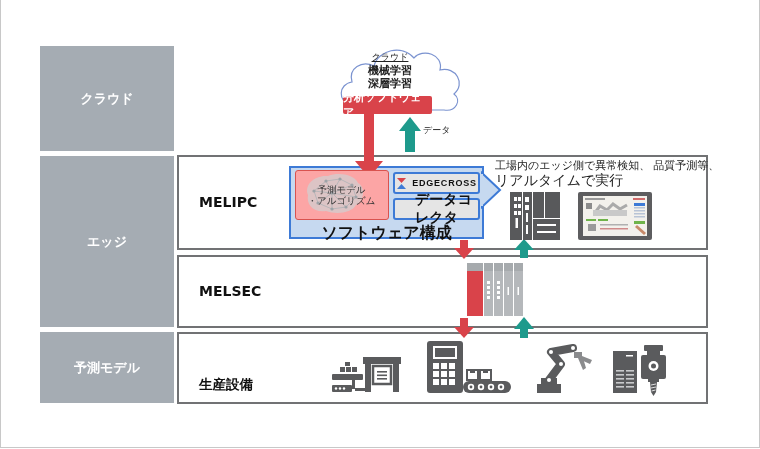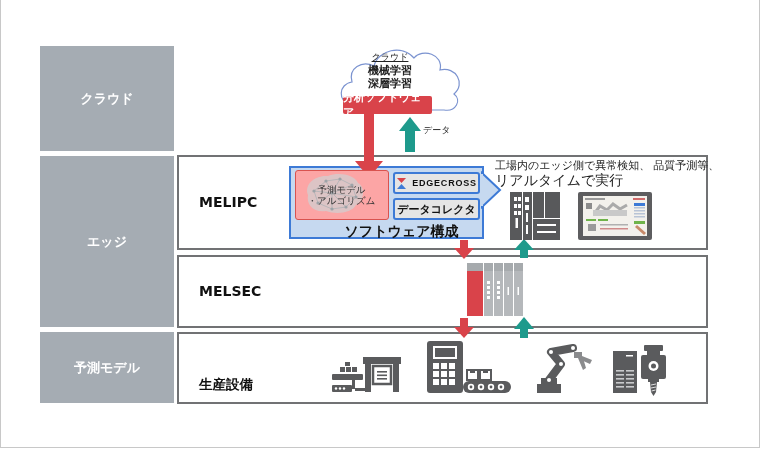--- a/index.html
+++ b/index.html
@@ -307,19 +307,19 @@
   </div>
 </div>
 
 <div class="blue-btn" style="top:172px;font-size:9px;letter-spacing:0.8px;">
   <svg width="11" height="13" style="margin-right:5px;">
     <path d="M1 1 L10 1 L5.5 6 Z" fill="#d9434a"></path>
     <path d="M5.5 7 L10 12 L1 12 Z" fill="#3d7ad6"></path>
   </svg>
   <span>EDGECROSS</span>
 </div>
-<div class="blue-btn" style="top:198px;font-size:11px;">
+<div class="blue-btn" style="top:198px;font-size:14px;padding-left:20px;">
   <span>データコレクタ</span>
 </div>
-<div class="abs" style="left:304px;top:223px;width:195px;text-align:center;font-size:14px;font-weight:bold;color:#111;">ソフトウェア構成</div>
+<div class="abs" style="left:289px;top:223px;width:195px;text-align:center;font-size:16px;font-weight:bold;color:#111;">ソフトウェア構成</div>
 
 <div class="abs" style="left:495px;top:158px;font-size:11px;color:#222;white-space:nowrap;">工場内のエッジ側で異常検知、 品質予測等、</div>
 <div class="abs" style="left:495px;top:172px;font-size:14px;color:#222;white-space:nowrap;">リアルタイムで実行</div>
 
 </body></html>

